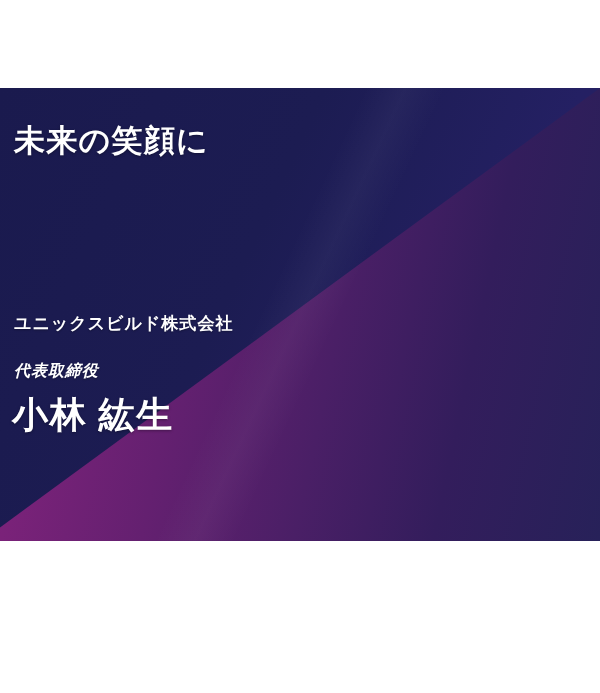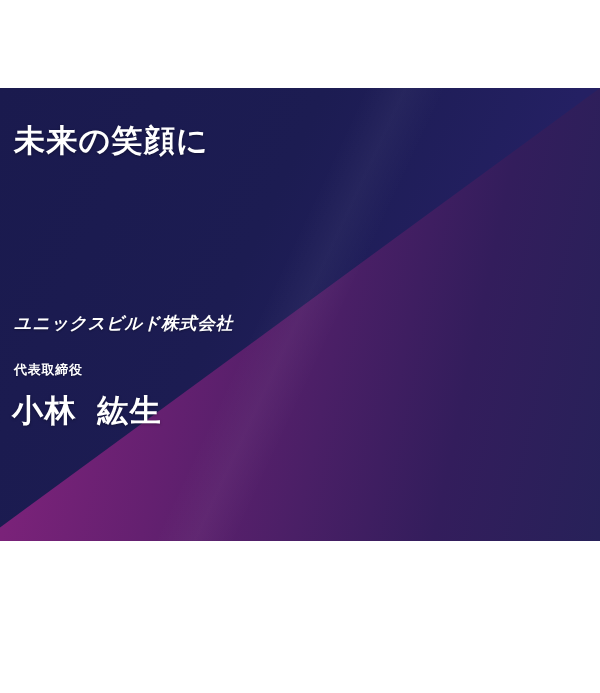--- a/index.html
+++ b/index.html
@@ -84,48 +84,47 @@
     position:absolute;
     left:14px;
     top:227px;
     color:#ffffff;
     font-weight:700;
     font-size:17px;
     letter-spacing:0.06em;
     line-height:1;
     white-space:nowrap;
     text-shadow:0 1px 2px rgba(0,0,0,0.3);
-    font-style:italic;
   }
 
   .job-title {
     position:absolute;
     left:14px;
     top:275px;
     color:#ffffff;
     font-weight:700;
-    font-size:13px;
+    font-size:16px;
     letter-spacing:0.06em;
     line-height:1;
     white-space:nowrap;
     text-shadow:0 1px 2px rgba(0,0,0,0.3);
+    font-style:italic;
   }
 
   .person-name {
     position:absolute;
     left:12px;
     top:309px;
     color:#ffffff;
     font-weight:700;
-    font-size:31px;
+    font-size:36px;
     letter-spacing:0.05em;
     line-height:1;
     white-space:nowrap;
     text-shadow:0 1px 3px rgba(0,0,0,0.35);
-    font-family:Liberation Mono, monospace;
   }
 
   
   .gutter-bottom {
     position:absolute;
     left:0; top:541px;
     width:600px; height:152px;
     background:#ffffff;
   }
 </style>

